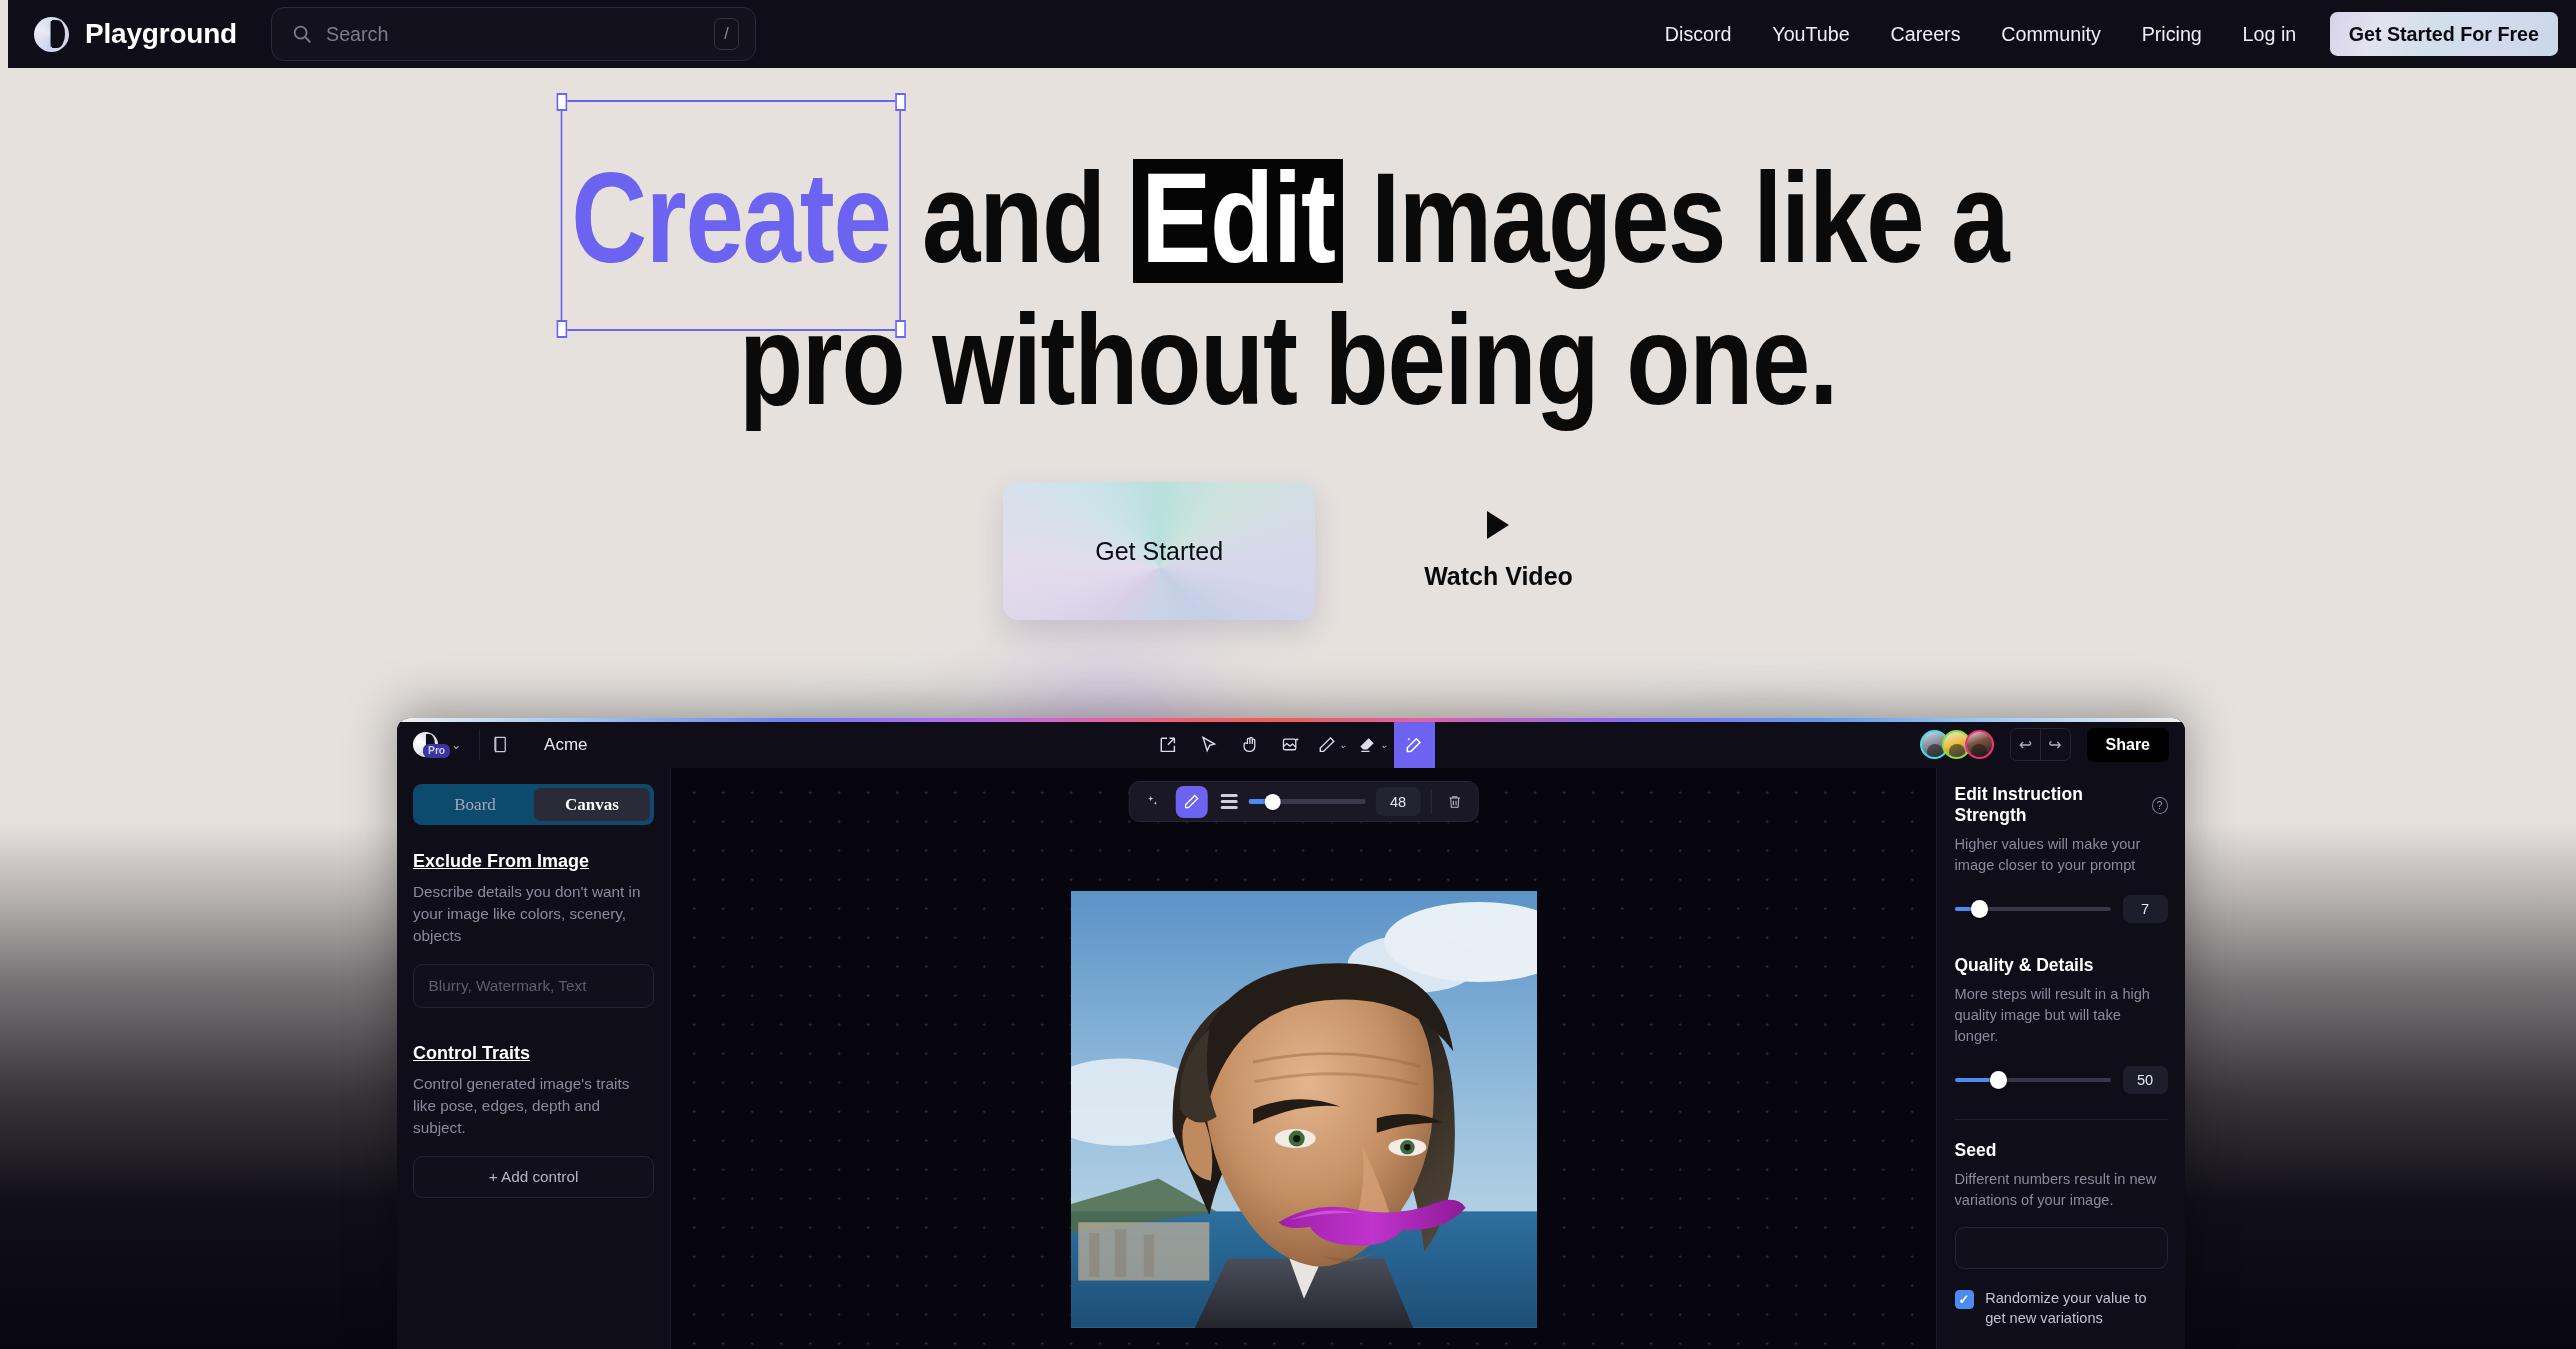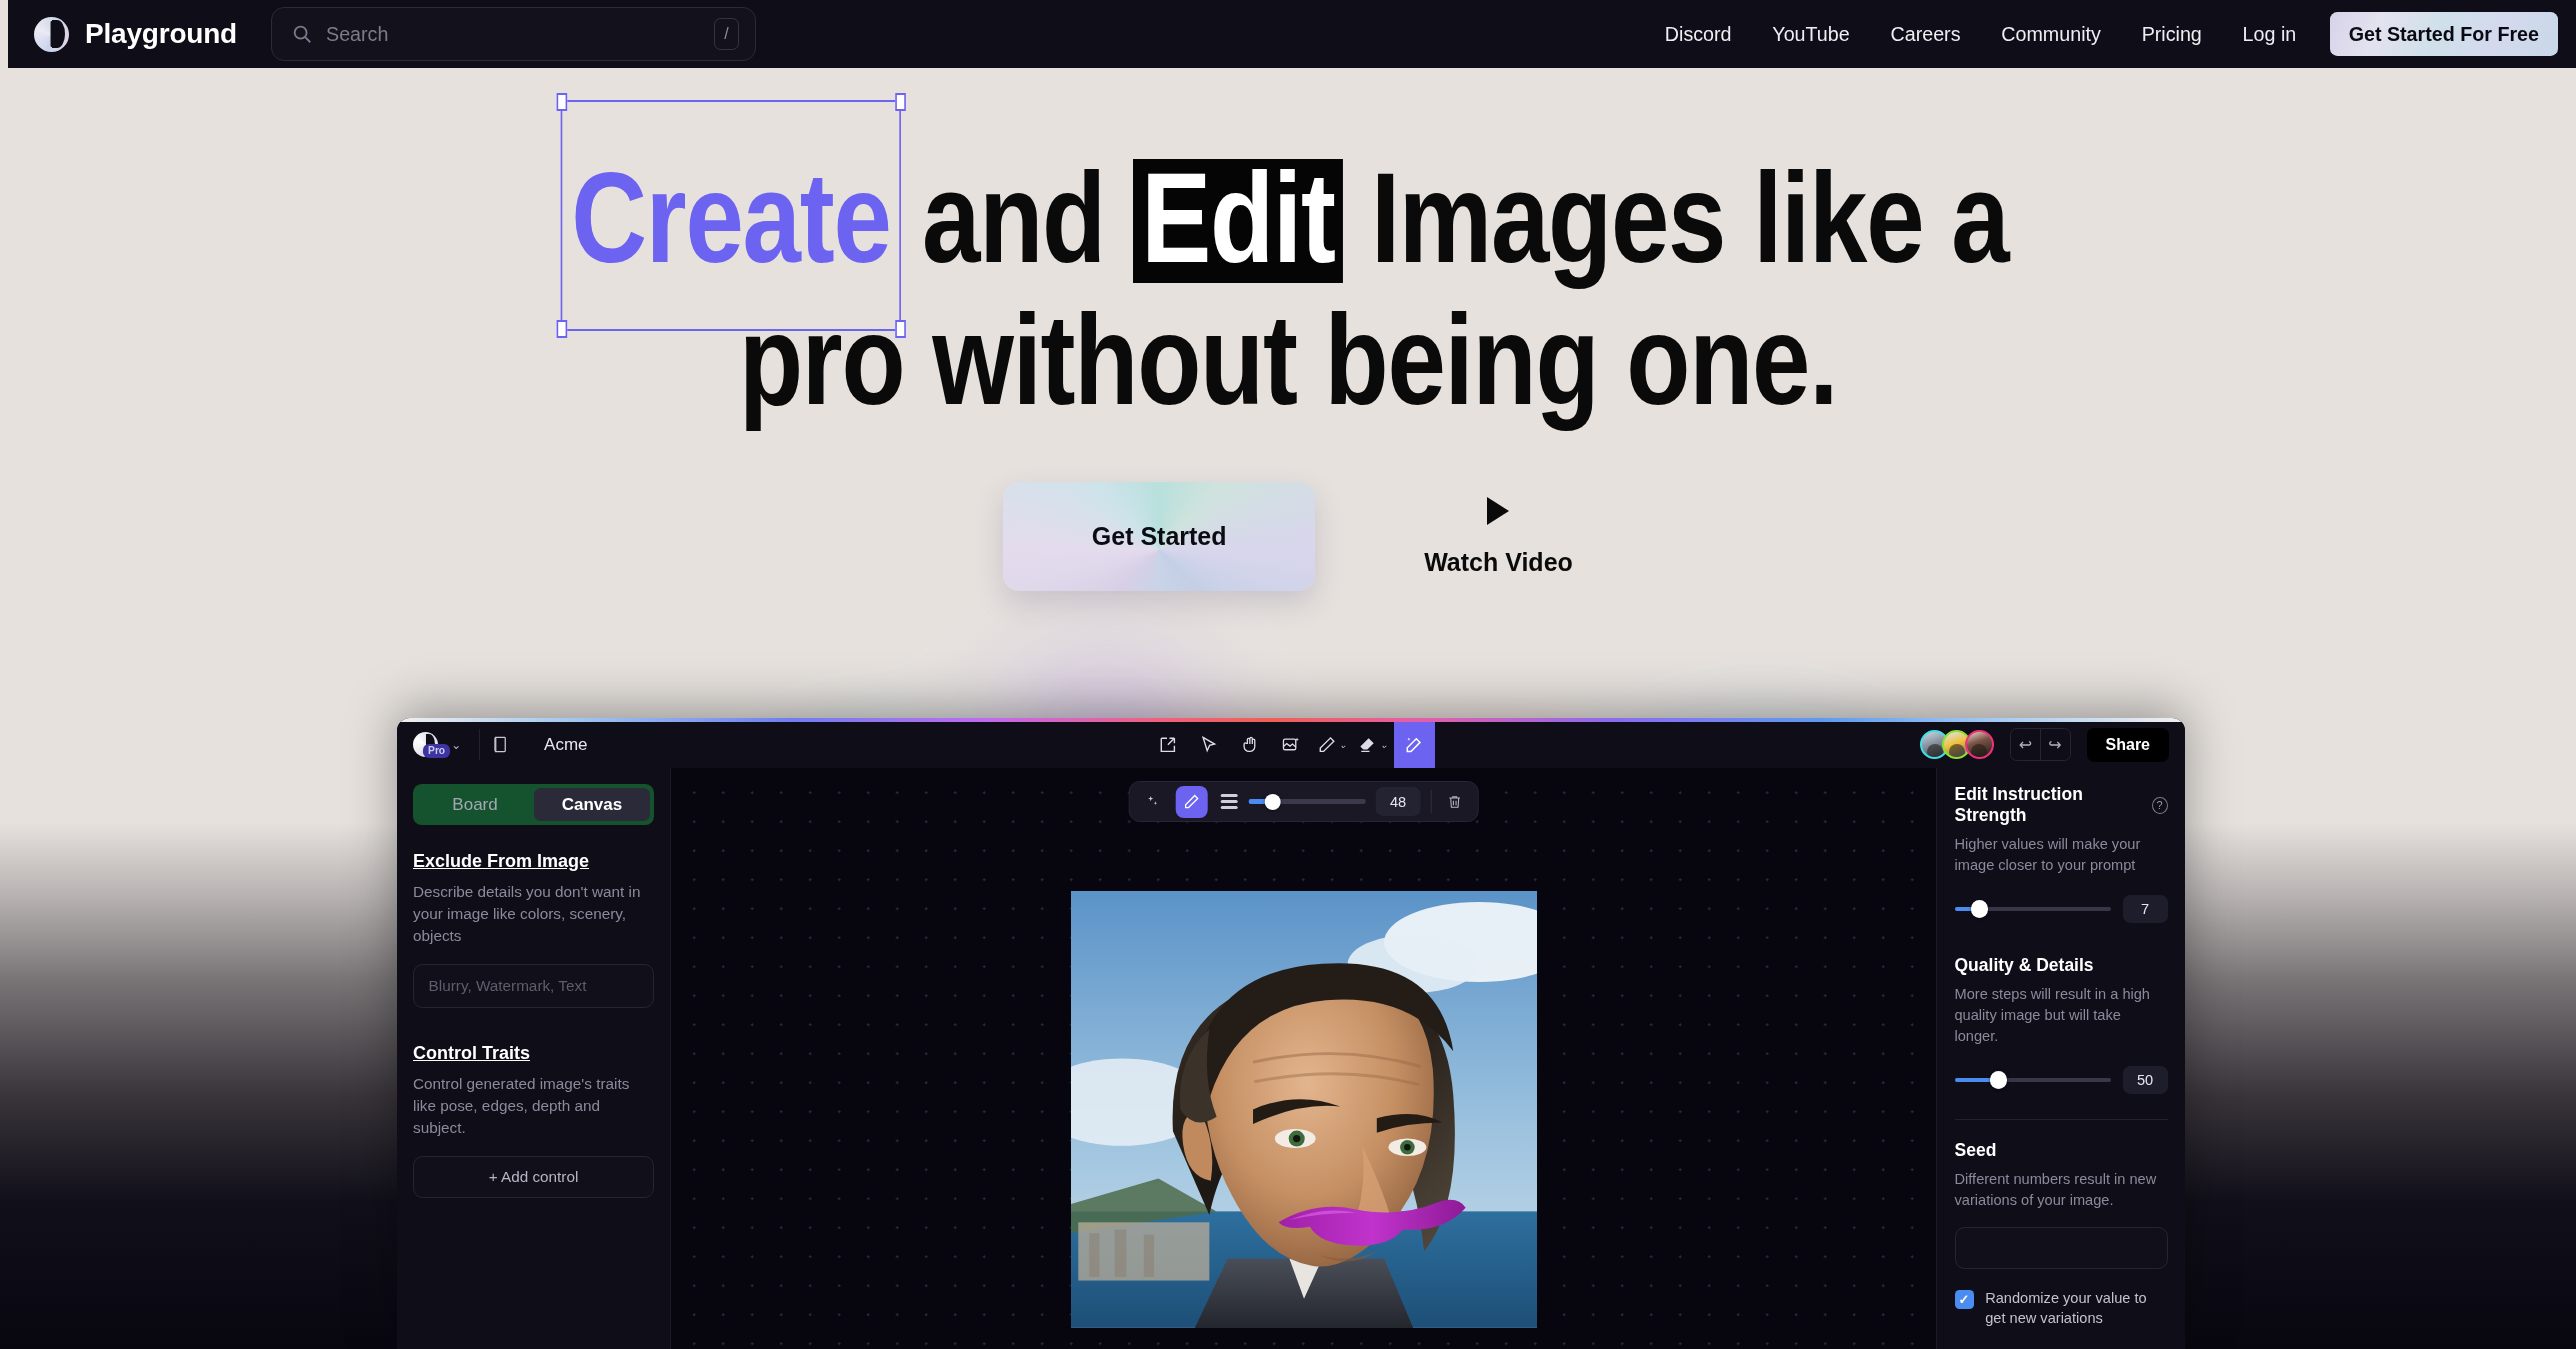--- a/index.html
+++ b/index.html
@@ -94,23 +94,23 @@
   }
   .kw-create { color:#6c63f0; position:relative; display:inline-block; padding: 0 4.4px; }
   .selbox { position:absolute; left:-8.7px; right:-8.7px; top:-47px; bottom:-42px; border:2.2px solid #6c63f0; pointer-events:none; }
   .handle { position:absolute; width:13px; height:17.5px; background:#fff; border:2.2px solid #6c63f0; }
   .h-tl { left:-7.3px; top:-8.7px; } .h-tr { right:-7.3px; top:-8.7px; }
   .h-bl { left:-7.3px; bottom:-8.7px; } .h-br { right:-7.3px; bottom:-8.7px; }
   .kw-edit { background:#050505; color:#ffffff; padding: 7.3px 10.2px 11.7px; display:inline-block; line-height:.82; }
 
   .cta-row { display:flex; align-items:center; justify-content:center; gap: 109px; margin-top: 51px; }
   .btn-start {
-    width: 312px; height: 109px; border-radius: 16px;
+    width: 312px; height: 138px; border-radius: 16px;
     display:flex; align-items:center; justify-content:center;
-    color:#0c0b14; font-size:25px; font-weight:700;
+    color:#0c0b14; font-size:25px; font-weight:400;
     background: conic-gradient(from 180deg at 50% 62%,
        #c9d4e8, #d6cfe6, #e4dced, #cde3ea, #b8e0dc, #cfe3dd, #d8d6ec, #c4cfe6, #c9d4e8);
     box-shadow: 0 11.7px 29px rgba(70,60,110,.18);
   }
   .btn-watch { display:flex; align-items:center; gap: 23px; color:#0a0a0a; font-size:25px; font-weight:700;flex-direction:column; }
   .play-tri { width:0;height:0;border-left:22px solid #0a0a0a;border-top:14px solid transparent;border-bottom:14px solid transparent; }
 
   
   .appwin {
     position:absolute; left:397px; top:718px; width:1788px; height:631px;
@@ -158,21 +158,21 @@
   .ur-btn { width:29px; height:31px; display:flex; align-items:center; justify-content:center; color:#b0afc0; font-size:16px; }
   .ur-sep { width:0.7px; background:#262536; }
   .share-btn {
     margin-left:16px; height:34px; padding:0 19px; border-radius:7.3px;
     background:#000000; color:#fff; font-size:16px; font-weight:600;
     display:flex; align-items:center; justify-content:center;
   }
 
   
   .lpanel { position:absolute; left:0; top:50px; width:274px; bottom:0; background:#0e0d18; border-right:0.7px solid #1b1a28; padding: 16px; }
-  .segctl { display:flex; background:#14532d; border-radius:8.7px; padding:3.6px; height:41px; }
+  .segctl { display:flex; background:#0c4a6e; border-radius:8.7px; padding:3.6px; height:41px;font-family:Liberation Serif, serif; }
   .seg { flex:1; display:flex; align-items:center; justify-content:center; border-radius:6.6px; font-size:17px; color:#a7a6b6; }
   .seg.on { background:#2b2a39; color:#fff; font-weight:600; }
   .sec-title { color:#ffffff; font-size:18px; font-weight:700; margin-top:26px;text-decoration:underline; }
   .sec-desc { color:#8b8a9b; font-size:15.3px; line-height:22px; margin-top:8.7px; }
   .field {
     margin-top:17.5px; height:44px; border:0.7px solid #262534; border-radius:9.5px;
     background:#100f1a; display:flex; align-items:center; padding:0 14.6px;
     color:#5e5d6d; font-size:15.3px;
   }
   .ghost-btn {

